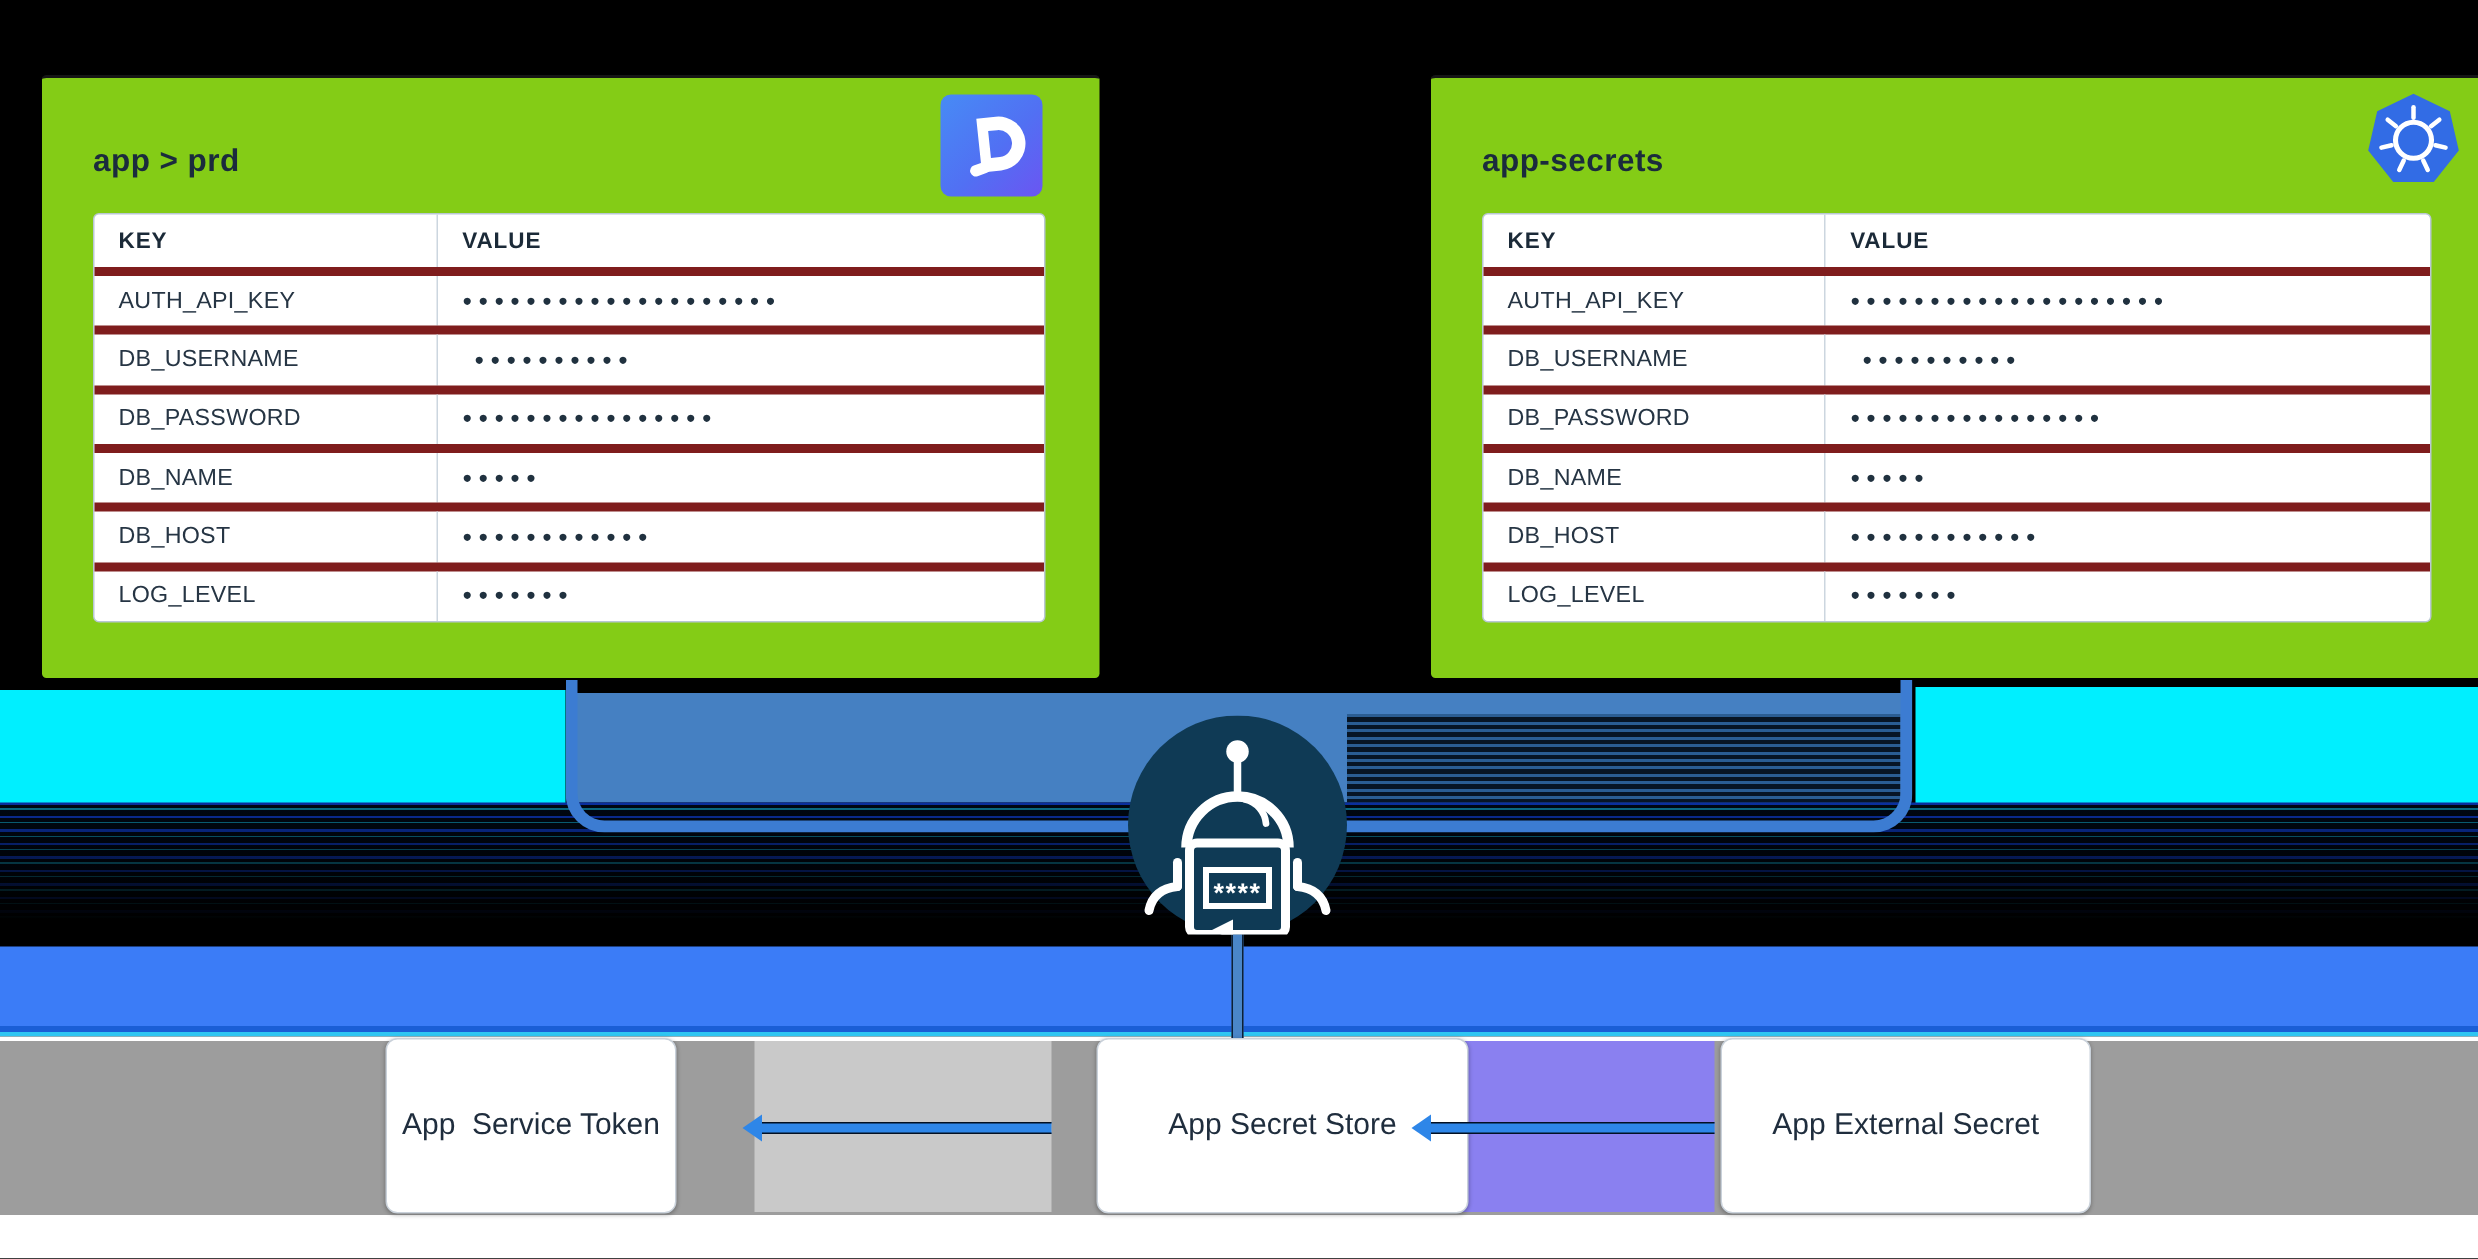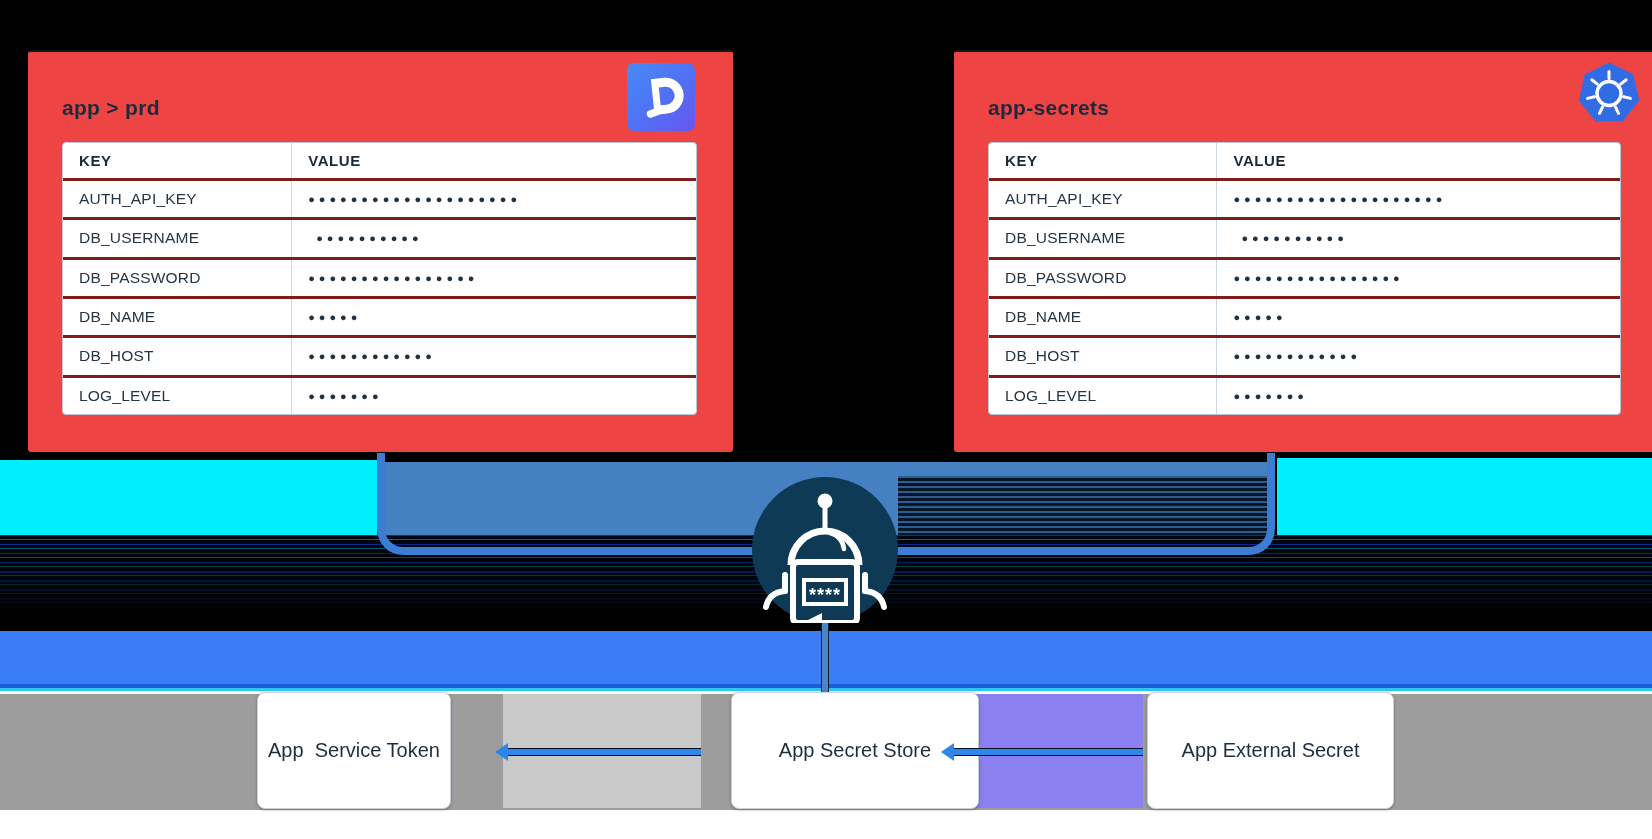--- a/index.html
+++ b/index.html
@@ -8,21 +8,21 @@
     width:1652px;height:839px;
     background:#000;
     overflow:hidden;
     font-family:"Liberation Sans", sans-serif;
   }
   .abs{position:absolute;}
 
   
   .card{
     position:absolute;top:50px;height:402px;
-    background:#ef4444;border-radius:3px;
+    background:#84cc16;border-radius:3px;
     border-top:2px solid #161616;
     box-sizing:border-box;z-index:4;
   }
   #card-left{left:28px;width:705px;}
   #card-right{left:920px;width:703px;margin-left:34px;}
   .card-title{
     position:absolute;left:34px;top:44px;
     font-size:21px;font-weight:bold;color:#1b2b3d;letter-spacing:.3px;
   }
   .logo{position:absolute;}
@@ -34,21 +34,21 @@
 
   
   .kv-table{
     position:absolute;left:34px;top:90px;
     background:#fff;border:1.5px solid #b9c7d4;border-radius:4px;
     box-sizing:border-box;height:273px;
     display:flex;flex-direction:column;
   }
   #card-left .kv-table{width:635px;}
   #card-right .kv-table{width:633px;}
-  .trow{flex:1;display:flex;border-top:3px solid #7f1d1d;}
+  .trow{flex:1;display:flex;border-top:6px solid #7f1d1d;}
   .trow.head{border-top:none;flex:0 0 35px;}
   .tkey{
     flex:0 0 36.2%;display:flex;align-items:center;padding-left:16px;
     font-size:15.5px;color:#263544;letter-spacing:.2px;
     border-right:1px solid #ccd6df;box-sizing:border-box;
   }
   .tval{
     flex:1;display:flex;align-items:center;padding-left:16px;
     font-size:11px;letter-spacing:4px;color:#20313f;
   }

